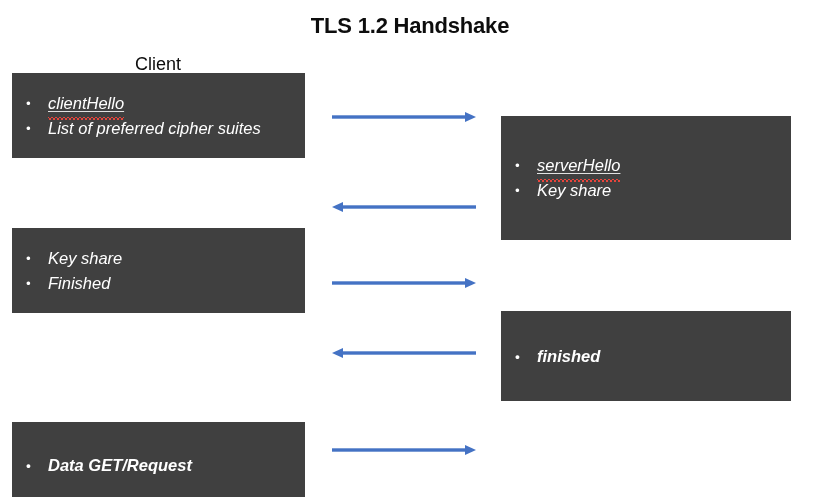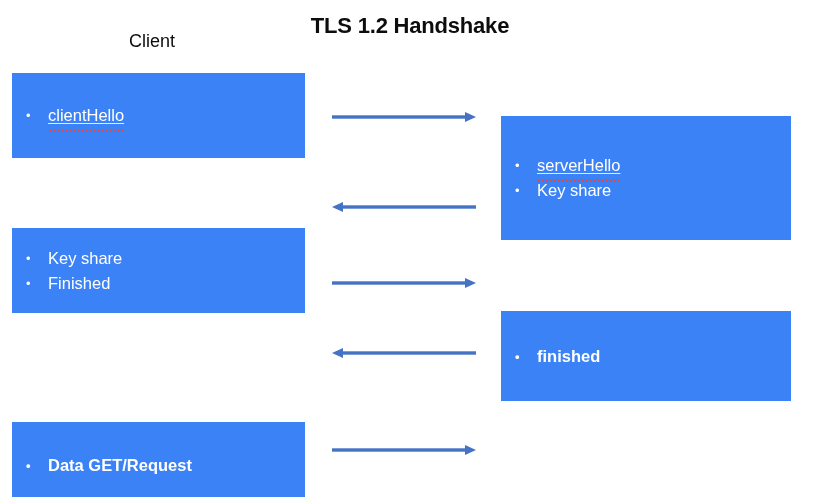--- a/index.html
+++ b/index.html
@@ -32,31 +32,32 @@
     letter-spacing: -0.2px;
   }
   .col-label {
     position: absolute;
     top: 31px;
     font-size: 18px;
     font-weight: normal;
     color: #0d0d0d;
     text-align: center;
   }
-  .col-label.client { left: 82px; width: 140px; }
+  .col-label.client { left: 88px; width: 140px; margin-top: 23px; }
   .col-label.server { left: 580px; width: 140px; }
 
   
   .msg-box {
     position: absolute;
-    background: #3b82f6;
+    background: #404040;
     box-sizing: border-box;
     display: flex;
     flex-direction: column;
     justify-content: center;
+    font-style: italic;
   }
   .bullet-list {
     list-style: none;
     margin: 0;
     padding: 0;
   }
   .bullet-item {
     position: relative;
     color: #ffffff;
     font-size: 16.5px;
@@ -109,20 +110,21 @@
 <div id="canvas">
 
   <div class="diagram-title">TLS 1.2 Handshake</div>
 
   <div class="col-label client">Client</div>
 
 
   <div class="msg-box" id="box-0" style="left:12px; top:73px; width:293px; height:85px;">
     <ul class="bullet-list">
         <li class="bullet-item"><span class="squiggle">clientHello</span></li>
+        <li class="bullet-item"><span>List of preferred cipher suites</span></li>
       </ul>
   </div>
 
   <div class="msg-box" id="box-1" style="left:501px; top:116px; width:290px; height:124px;">
     <ul class="bullet-list">
         <li class="bullet-item"><span class="squiggle">serverHello</span></li>
         <li class="bullet-item"><span>Key share</span></li>
       </ul>
   </div>
 

